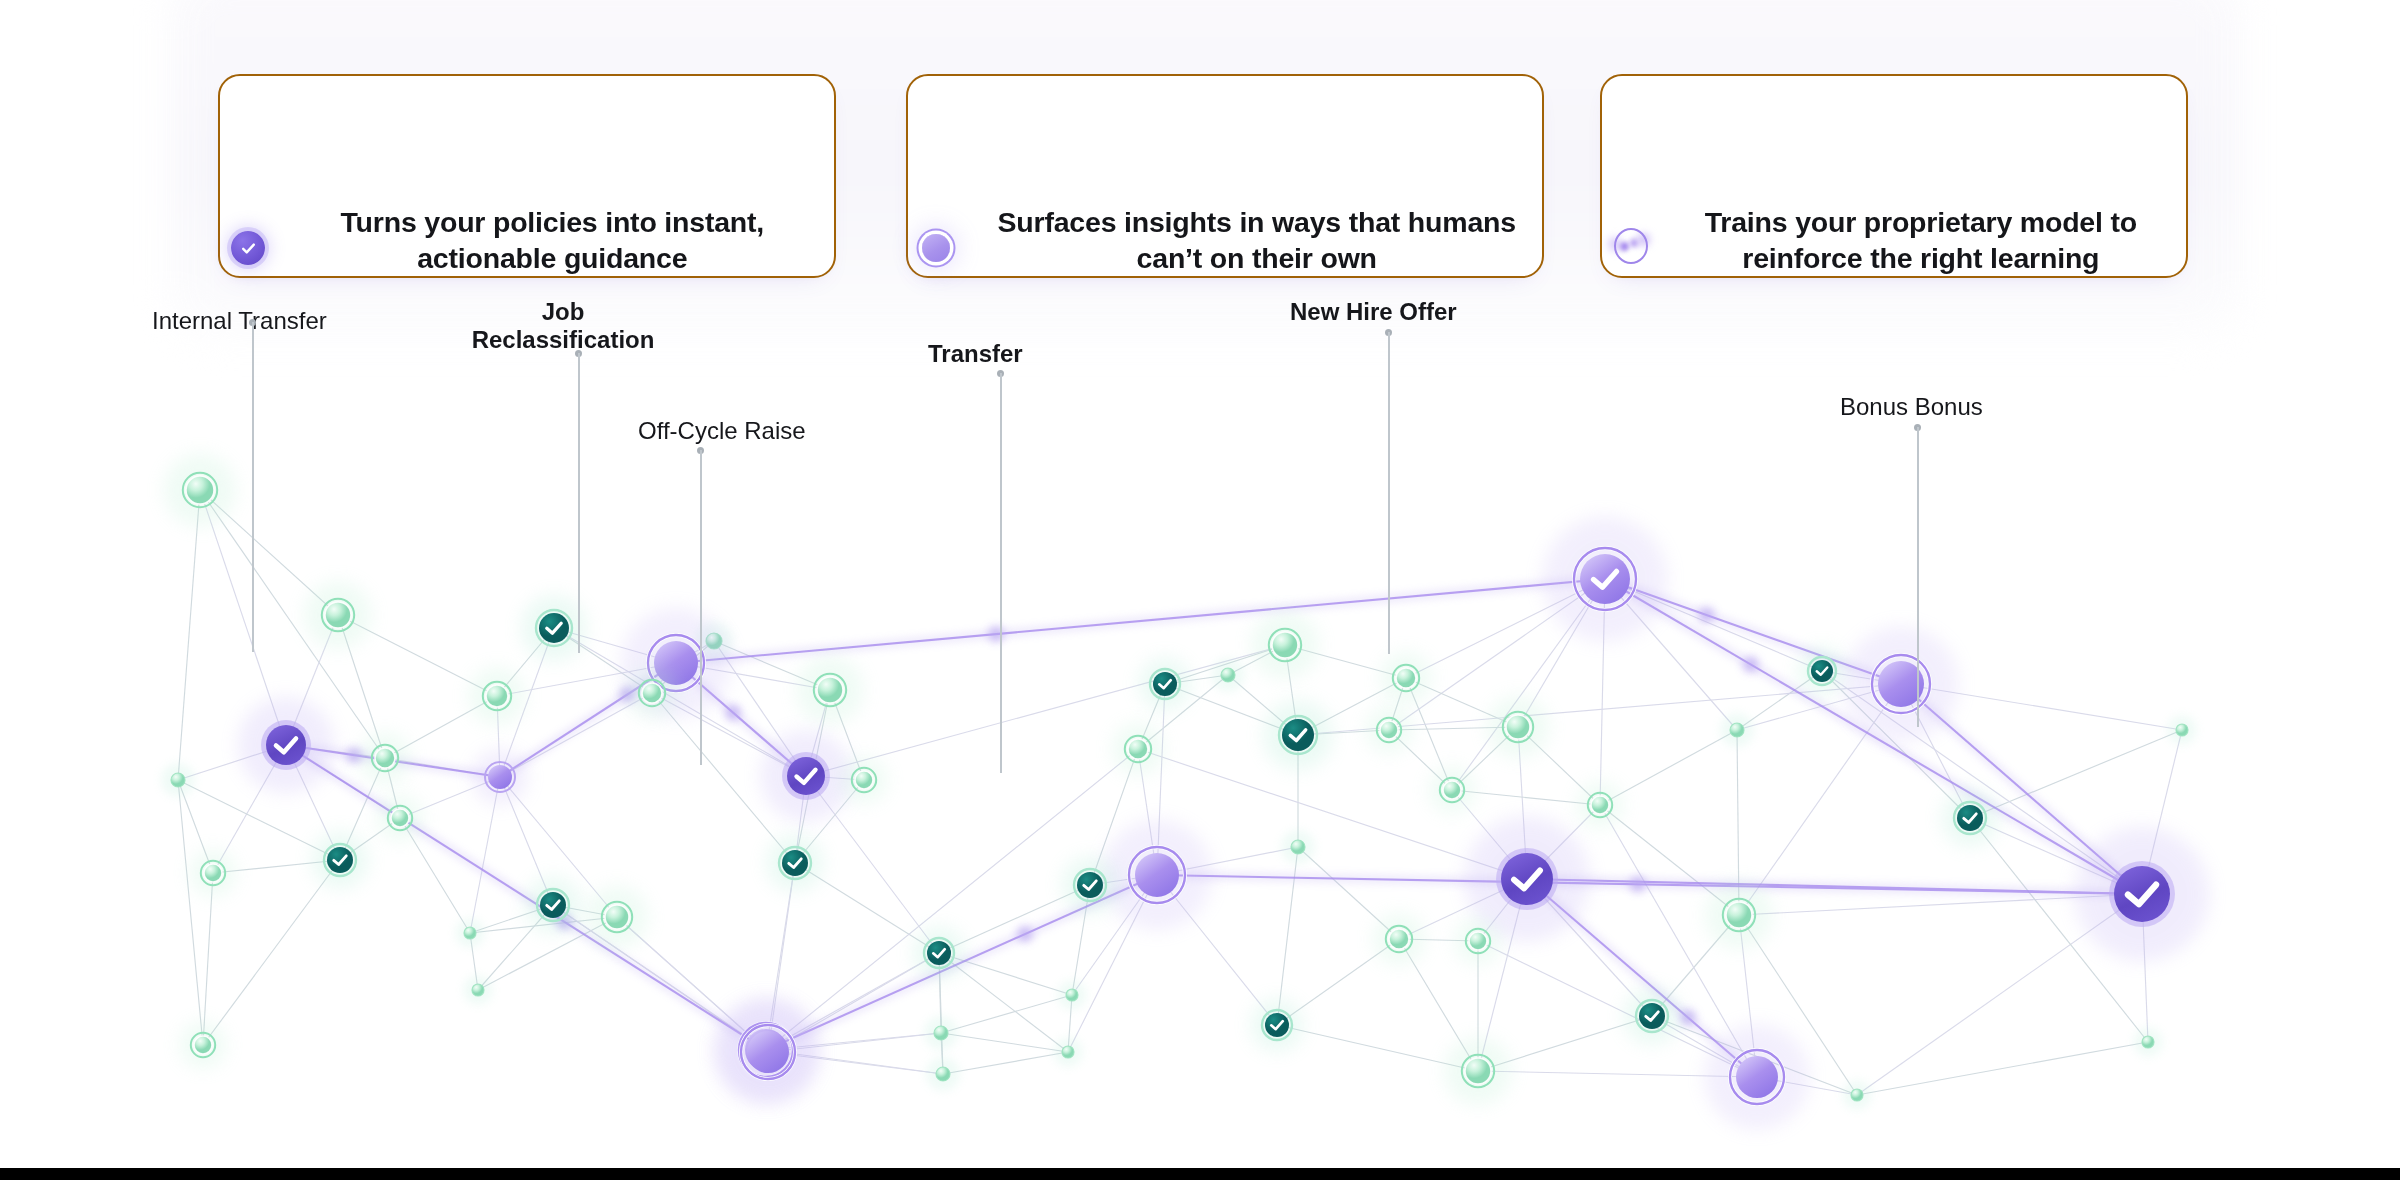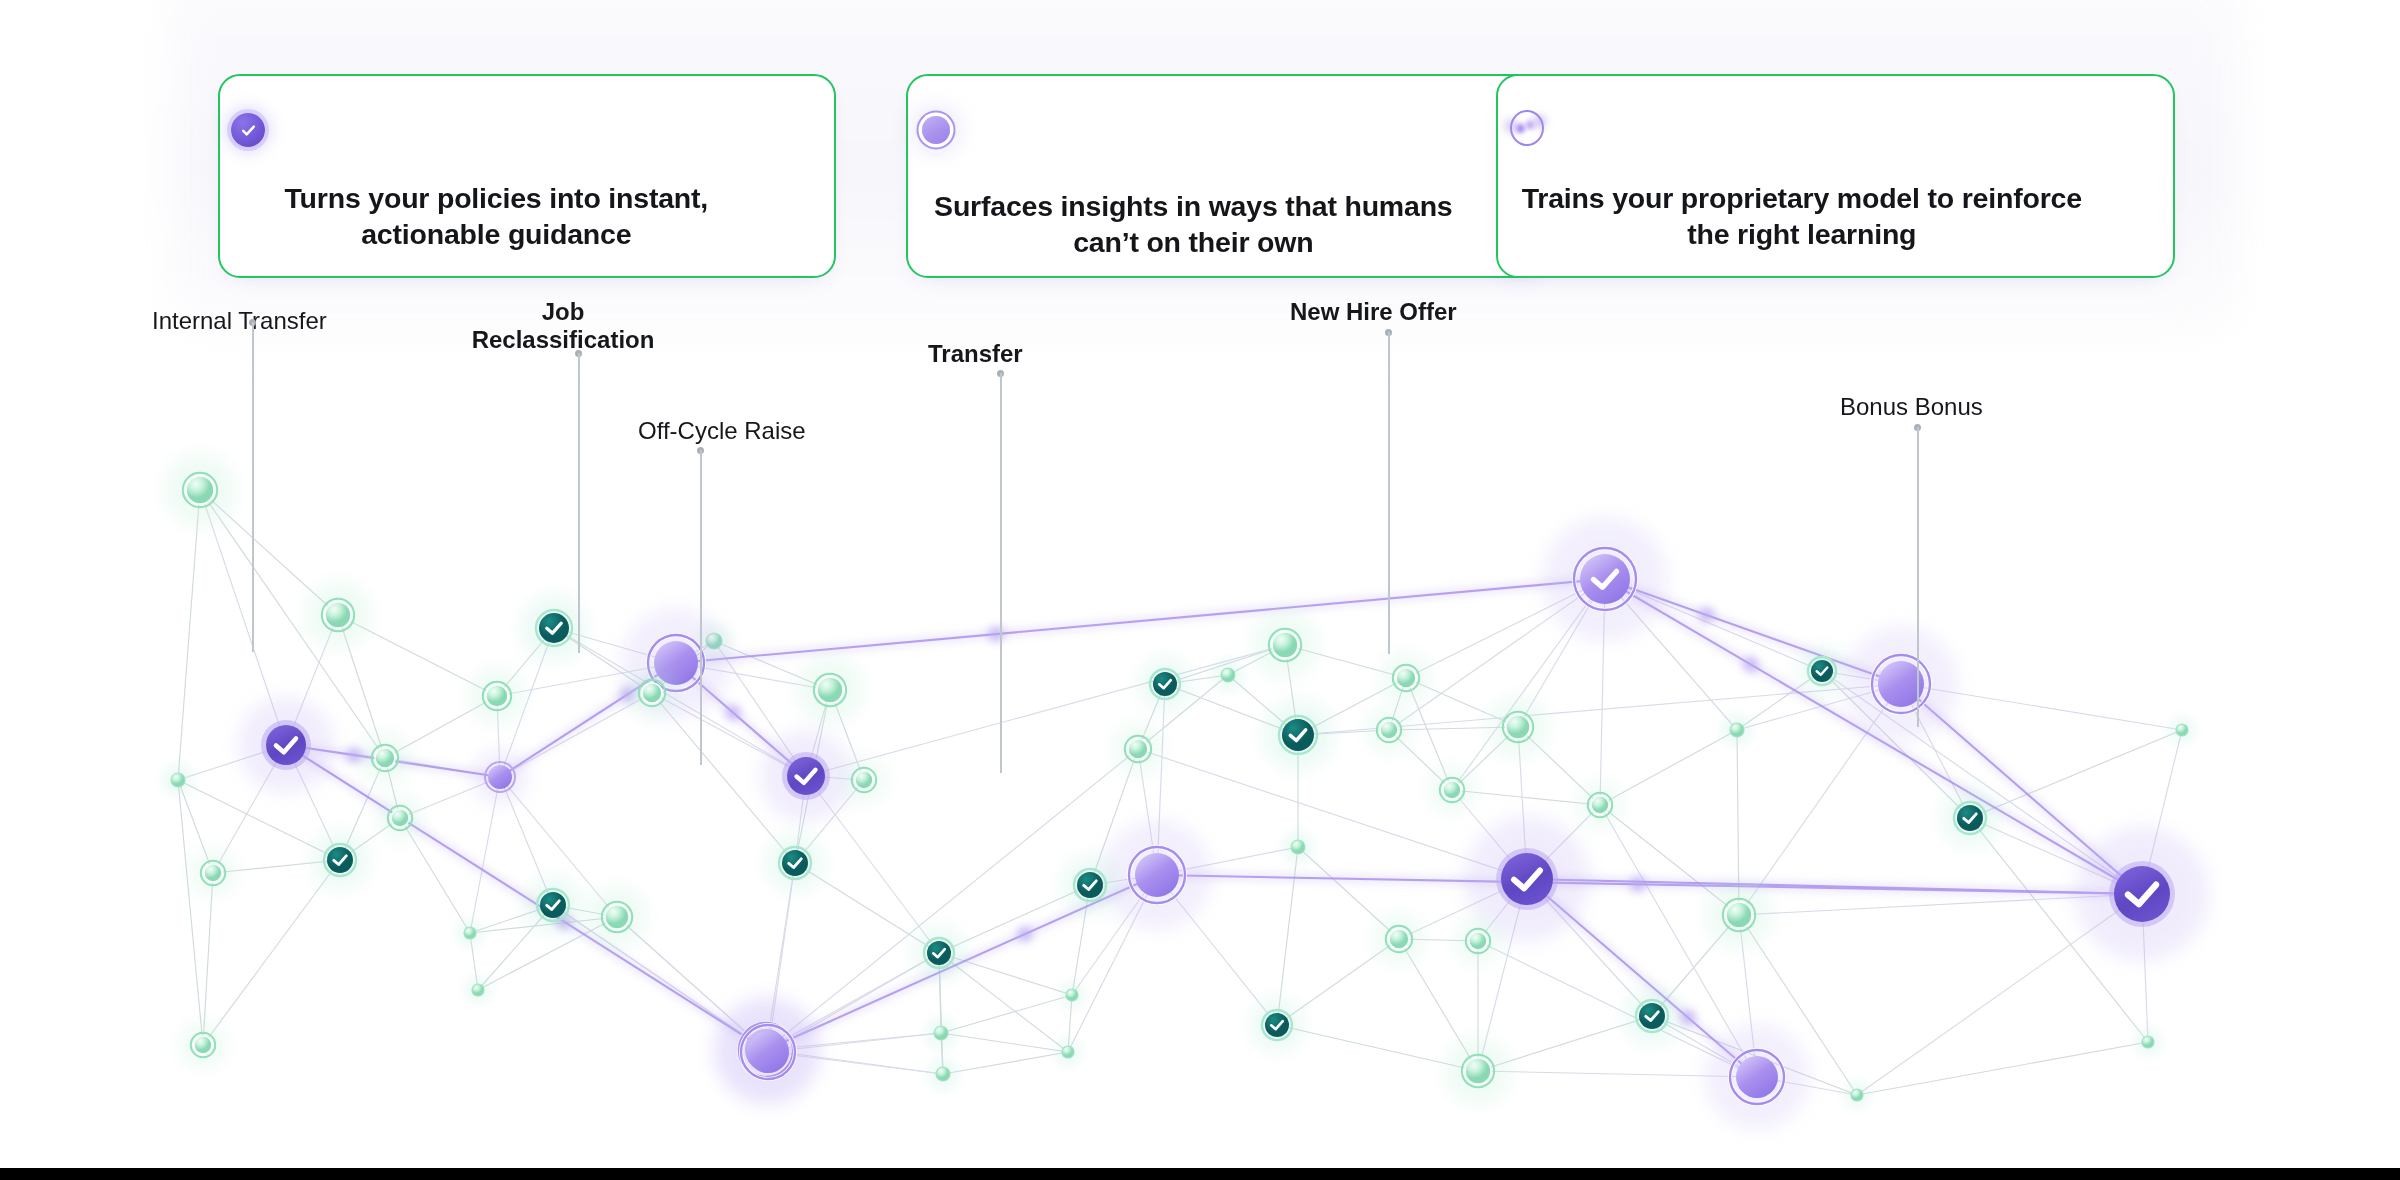--- a/index.html
+++ b/index.html
@@ -27,29 +27,29 @@
     opacity:.95;
   }
 
   
   #cards{
     position:absolute;left:0;top:0;width:2400px;height:290px;
   }
   .card{
     position:absolute;top:74px;height:204px;
     background:#fff;
-    border:2px solid #22c55e;
+    border:2px solid #a16207;
     border-radius:22px;
     box-shadow:0 10px 26px -14px rgba(110,86,207,.20), 0 2px 6px rgba(0,0,0,.012);
-    display:flex;flex-direction:column;align-items:flex-start;justify-content:flex-start;
+    display:flex;flex-direction:row;align-items:flex-end;justify-content:flex-start;
     box-sizing:border-box;
   }
   #card-0{left:218px;width:618px;}
   #card-1{left:906px;width:638px;gap:8px;}
-  #card-2{left:1496px;width:679px;}
+  #card-2{left:1600px;width:588px;}
 
   .card-icon-wrap{
     margin-top:26px;width:56px;height:56px;position:relative;
     display:flex;align-items:center;justify-content:center;
   }
   .card-title{
     margin-top:22px;
     font-size:28.5px;line-height:36px;font-weight:700;
     color:#15161a;text-align:center;letter-spacing:-.2px;
     max-width:90%;

